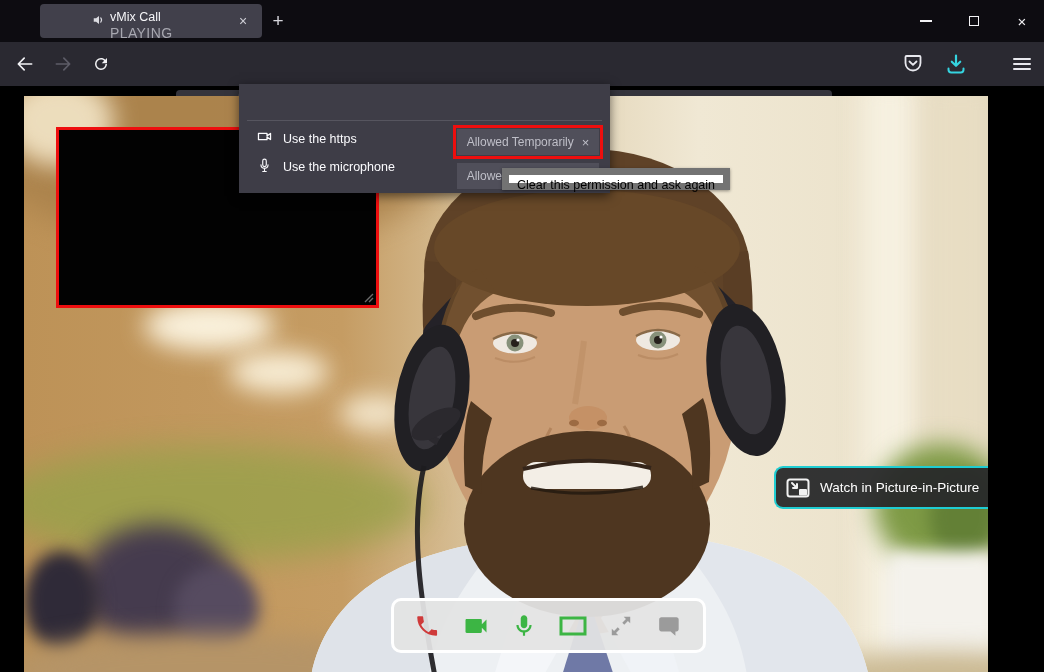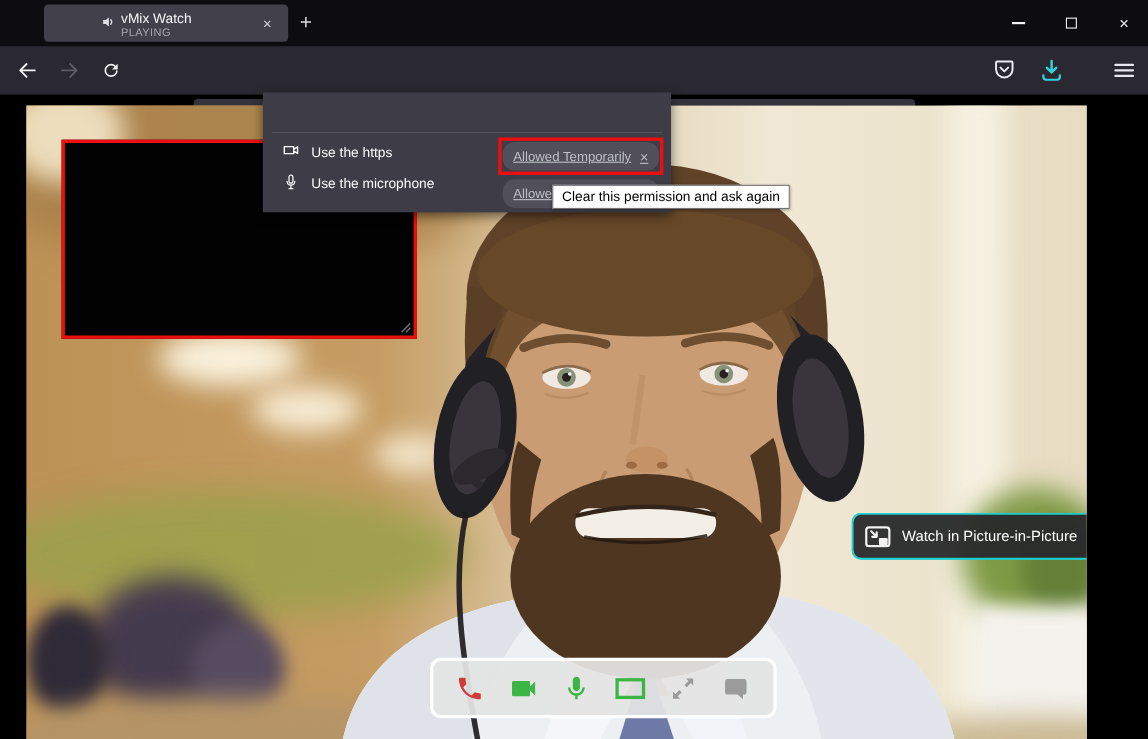--- a/index.html
+++ b/index.html
@@ -5,21 +5,21 @@
   * { margin:0; padding:0; box-sizing:border-box; }
   html,body { background:#000; }
   body { font-family:"Liberation Sans","DejaVu Sans",sans-serif; }
   .screen { position:relative; width:1044px; height:672px; overflow:hidden; background:#000; }
 
   
   .titlebar { position:absolute; left:0; top:0; width:1044px; height:42px; background:#0d0c11; }
   .tab { position:absolute; left:40px; top:4px; width:222px; height:34px; background:#41404b; border-radius:4px; }
   .tab-audio { position:absolute; left:52px; top:9px; width:14px; height:14px; }
   .tab-title { position:absolute; left:70px; top:6px; font-size:12.5px; color:#f6f6f9; }
-  .tab-status { position:absolute; left:70px; top:21px; font-size:10px; letter-spacing:.4px; color:#a7a7b0; }
+  .tab-status { position:absolute; left:70px; top:21px; font-size:14px; letter-spacing:.4px; color:#a7a7b0; }
   .tab-close { position:absolute; right:9px; top:7px; width:20px; height:20px; color:#cfcfd6; font-size:14px; line-height:20px; text-align:center; cursor:default; }
   .new-tab { position:absolute; left:265px; top:8px; width:26px; height:26px; color:#d6d6dc; font-size:19px; line-height:25px; text-align:center; }
   .win-btn { position:absolute; top:0; width:44px; height:42px; display:flex; align-items:center; justify-content:center; color:#f2f2f5; }
   .win-min { left:904px; } .win-max { left:952px; } .win-close { left:1000px; font-size:15px; }
   .min-bar { width:12px; height:1.5px; background:#f2f2f5; }
   .max-box { width:10px; height:10px; border:1.5px solid #f2f2f5; }
 
   
   .toolbar { position:absolute; left:0; top:42px; width:1044px; height:44px; background:#2a2931; }
   .nav-btn { position:absolute; top:7px; width:30px; height:30px; display:flex; align-items:center; justify-content:center; border-radius:4px; }
@@ -43,27 +43,27 @@
   .preview { position:absolute; left:32px; top:31px; width:323px; height:181px; background:#020202; border:3px solid #ee0e0e; z-index:20; }
   .resize-handle { position:absolute; right:2px; bottom:2px; width:12px; height:12px; }
 
   
   .perm-panel { position:absolute; left:239px; top:84px; width:371px; height:109px; background:#3e3d47;
                 box-shadow:0 3px 10px rgba(0,0,0,.55); z-index:50; }
   .perm-title { text-align:center; padding-top:10px; font-size:12.5px; font-weight:bold; color:#fbfbfe; }
   .perm-divider { position:absolute; left:8px; right:8px; top:36px; height:1px; background:#56555f; }
   .perm-row-icon { position:absolute; left:17px; width:17px; height:17px; }
   .perm-row-label { position:absolute; left:44px; font-size:12.5px; color:#fbfbfe; }
-  .perm-btn { position:absolute; left:218px; width:142px; height:26px; background:#504f5a; border-radius:11px;
-              display:flex; align-items:center; justify-content:center; gap:8px; font-size:12px; color:#bfbfc8; white-space:nowrap;text-decoration:underline; }
+  .perm-btn { position:absolute; left:218px; width:142px; height:26px; background:#504f5a; border-radius:0;
+              display:flex; align-items:center; justify-content:center; gap:8px; font-size:12px; color:#bfbfc8; white-space:nowrap; }
   .perm-btn .clear-x { font-size:13px; color:#bfbfc8; }
   .row-red-box { position:absolute; left:214px; top:41px; width:150px; height:34px; border:3px solid #ee0e0e; z-index:5; }
   .tooltip { position:absolute; left:502px; top:168px; height:22px; line-height:21px; padding:0 8px;
              background:#ffffff; color:#000; font-size:12.5px; white-space:nowrap; z-index:60;
-             border:1px solid #737373; box-shadow:0 1px 3px rgba(0,0,0,.4); }
+             border:7px solid #737373; box-shadow:0 1px 3px rgba(0,0,0,.4); }
 
   
   .pip { position:absolute; right:0; top:370px; height:43px; width:214px; background:rgba(40,41,42,.95);
          border:2px solid #1fcdd2; border-right:none; border-radius:9px 0 0 9px; z-index:30;
          display:flex; align-items:center; gap:10px; padding-left:10px; }
   .pip-label { color:#fff; font-size:13.5px; white-space:nowrap; }
 
   
   .controlbar { position:absolute; left:367px; top:502px; width:315px; height:55px; z-index:30;
                 background:rgba(227,227,227,.94); border:3px solid #fff; border-radius:10px;
@@ -74,21 +74,21 @@
 <body>
 
 <div class="screen">
 
   <div class="titlebar">
     <div class="tab">
       <svg class="tab-audio" viewBox="0 0 24 24">
         <path d="M3 9v6h4l5 4V5L7 9H3z" fill="#dcdce2"></path>
         <path d="M15 8.5a5.5 5.5 0 0 1 0 7" stroke="#dcdce2" stroke-width="2" fill="none" stroke-linecap="round"></path>
       </svg>
-      <span class="tab-title">vMix Watch</span>
+      <span class="tab-title">vMix Call</span>
       <span class="tab-status">PLAYING</span>
       <span class="tab-close">×</span>
     </div>
     <div class="new-tab">+</div>
     <div class="win-btn win-min">
         <div class="min-bar"></div>
       </div>
     <div class="win-btn win-max">
         <div class="max-box"></div>
       </div>

